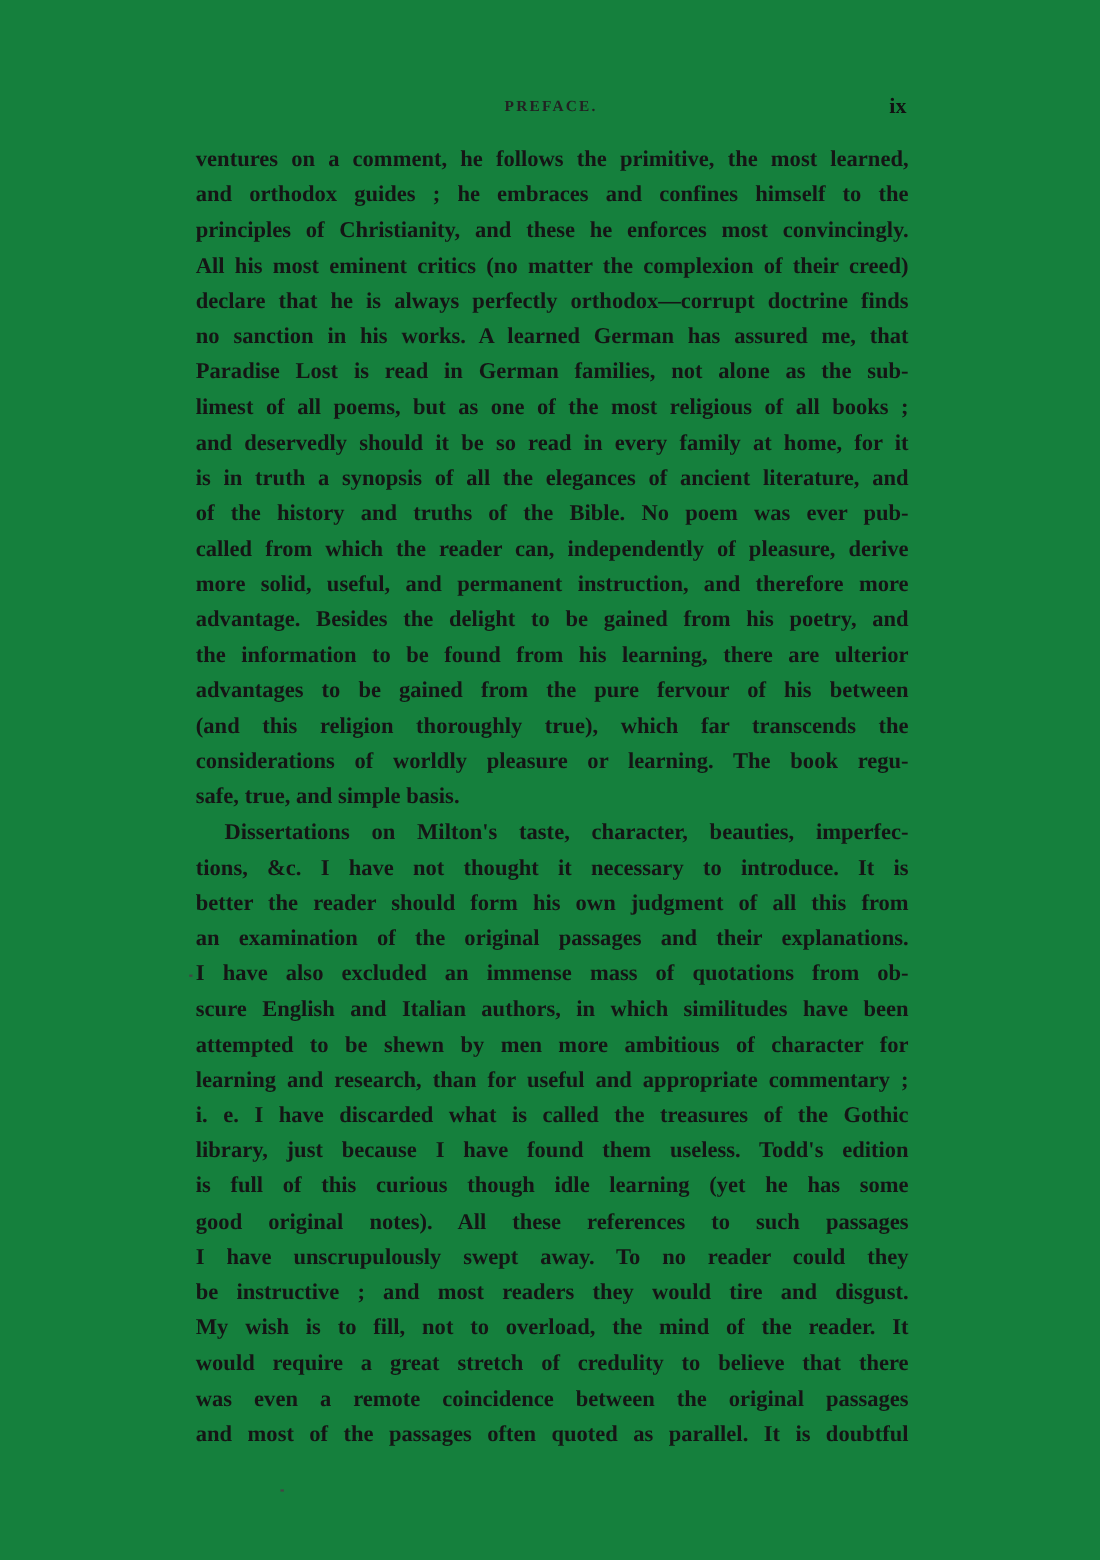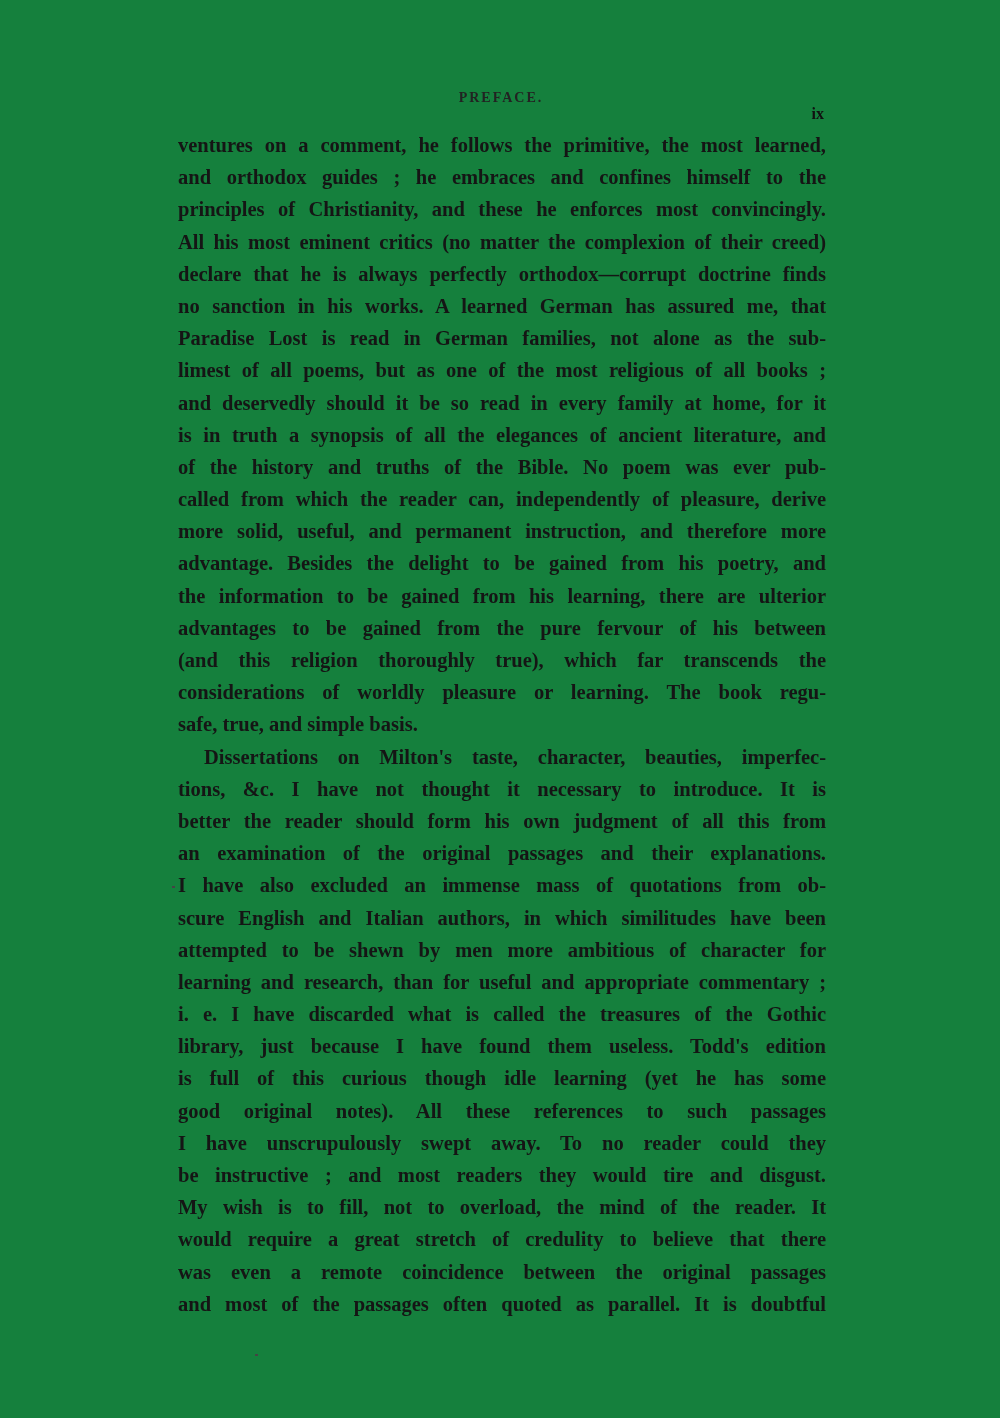--- a/index.html
+++ b/index.html
@@ -38,24 +38,23 @@
       text-align: center;
       font-size: 14px;
       letter-spacing: 2px;
       font-weight: bold;
       color: #222;
     }
     .page-number {
       position: absolute;
       right: 0;
       top: 0;
-      font-size: 16px;
+      font-size: 20px;
       font-weight: bold;
       color: #111;
-      margin-top: 19px;
     }
     .body-text {
       position: absolute;
       left: 178px;
       top: 129px;
       width: 648px;
     }
     .line {
       display: block;
       height: 32.2px;
@@ -99,21 +98,21 @@
       <span class="line">declare that he is always perfectly orthodox—corrupt doctrine finds</span>
       <span class="line">no sanction in his works. A learned German has assured me, that</span>
       <span class="line">Paradise Lost is read in German families, not alone as the sub-</span>
       <span class="line">limest of all poems, but as one of the most religious of all books ;</span>
       <span class="line">and deservedly should it be so read in every family at home, for it</span>
       <span class="line">is in truth a synopsis of all the elegances of ancient literature, and</span>
       <span class="line">of the history and truths of the Bible. No poem was ever pub-</span>
       <span class="line">called from which the reader can, independently of pleasure, derive</span>
       <span class="line">more solid, useful, and permanent instruction, and therefore more</span>
       <span class="line">advantage. Besides the delight to be gained from his poetry, and</span>
-      <span class="line">the information to be gained from his learning, there are ulterior</span>
+      <span class="line">the information to be found from his learning, there are ulterior</span>
       <span class="line">advantages to be gained from the pure fervour of his between</span>
       <span class="line">(and this religion thoroughly true), which far transcends the</span>
       <span class="line">considerations of worldly pleasure or learning. The book regu-</span>
       <span class="line last">safe, true, and simple basis.</span>
     </div>
     <div class="paragraph">
       <span class="line indent">Dissertations on Milton's taste, character, beauties, imperfec-</span>
       <span class="line">tions, &amp;c. I have not thought it necessary to introduce. It is</span>
       <span class="line">better the reader should form his own judgment of all this from</span>
       <span class="line">an examination of the original passages and their explanations.</span>

